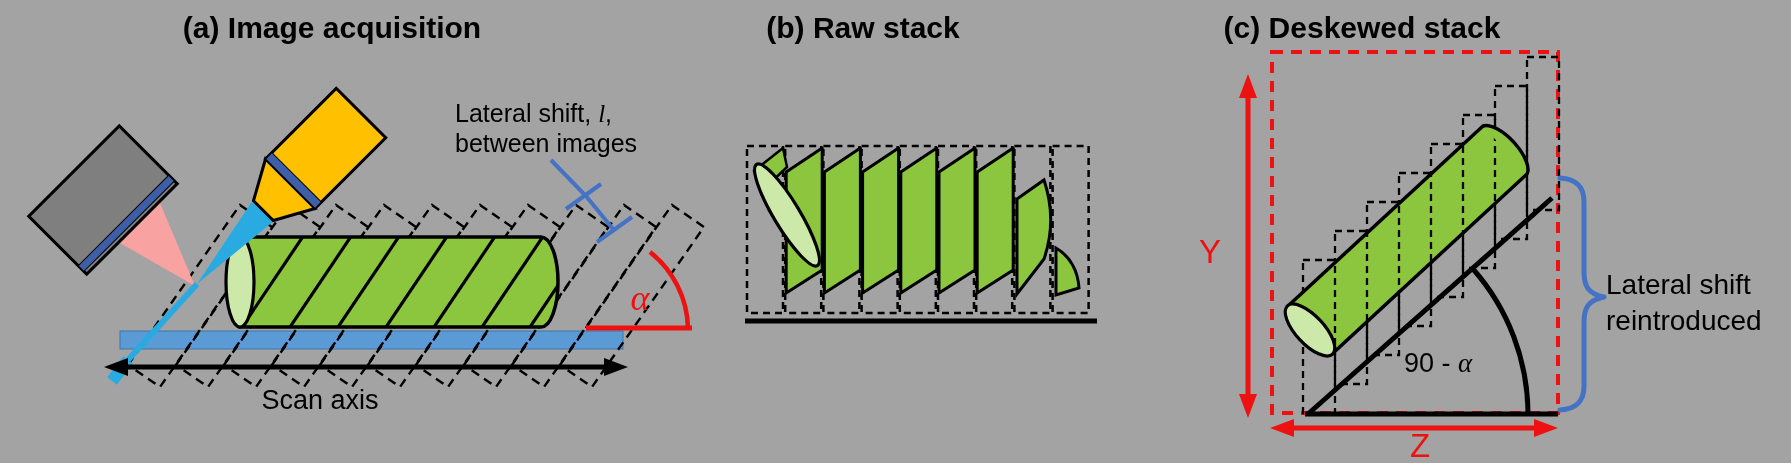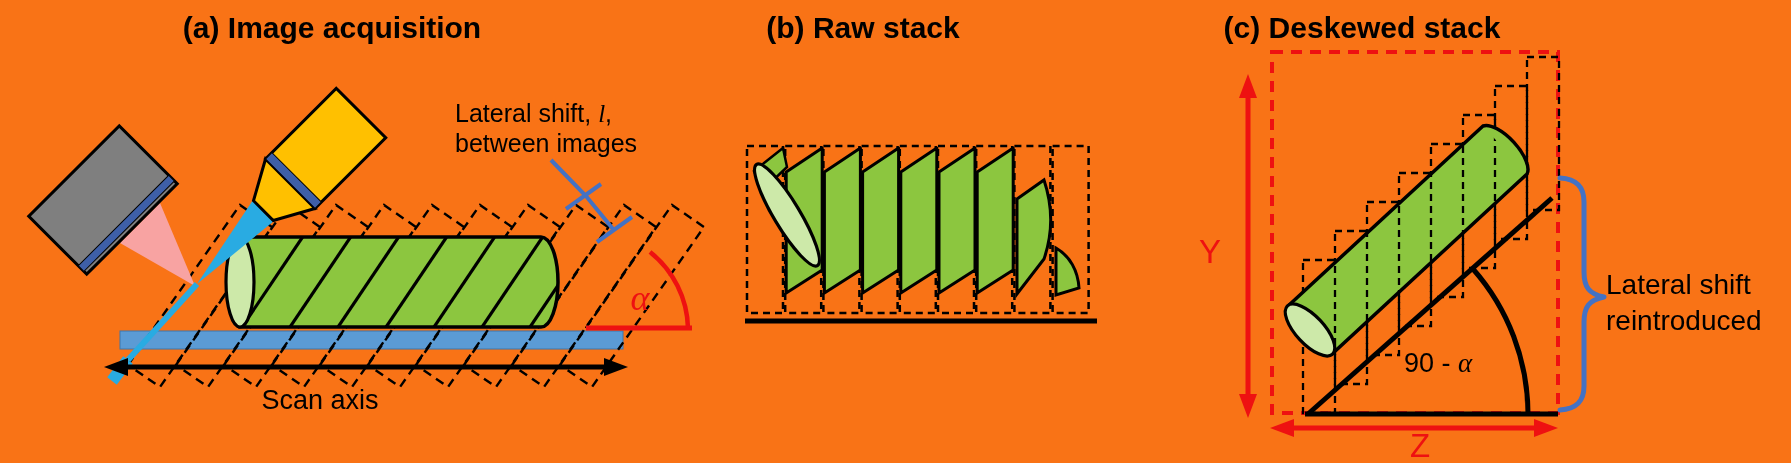--- a/index.html
+++ b/index.html
@@ -1,16 +1,16 @@
 <!DOCTYPE html>
 <html><head>
 <meta charset="utf-8">
 <style>
   html,body{margin:0;padding:0;background:#ffffff;}
-  #stage-wrap{position:relative;width:1791px;height:463px;background:#f97316;overflow:hidden;}
+  #stage-wrap{position:relative;width:1791px;height:463px;background:#a3a3a3;overflow:hidden;}
   svg{display:block;}
   .t{font-family:"Liberation Sans",sans-serif;fill:#000000;}
   .title{font-weight:700;font-size:30px;}
   .lbl25{font-size:25px;}
   .lbl27{font-size:27px;}
   .lbl28{font-size:28px;}
   .lbl33{font-size:33px;}
   .ser{font-family:"Liberation Serif",serif;font-style:italic;}
   .redtxt{fill:#EE1111;}
   .alpha-a{font-size:36px;}

